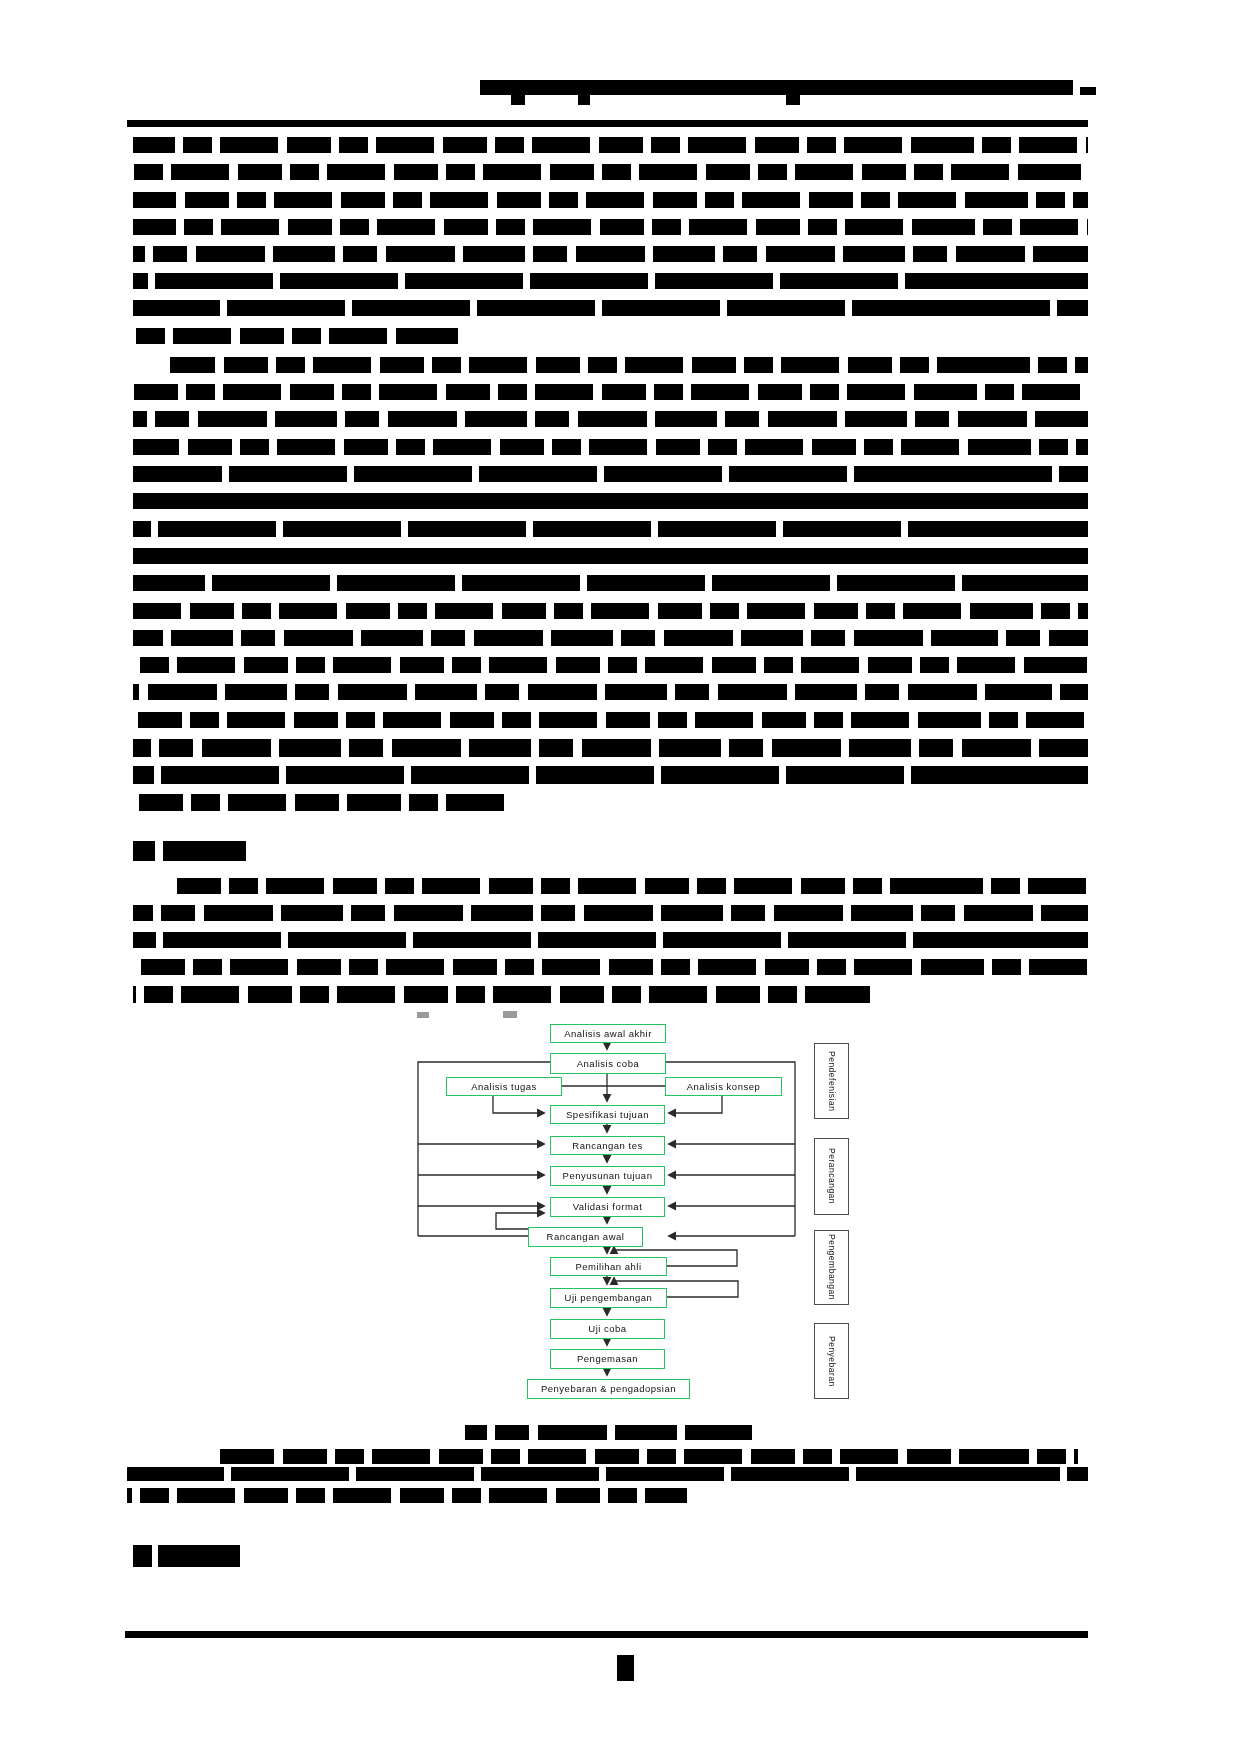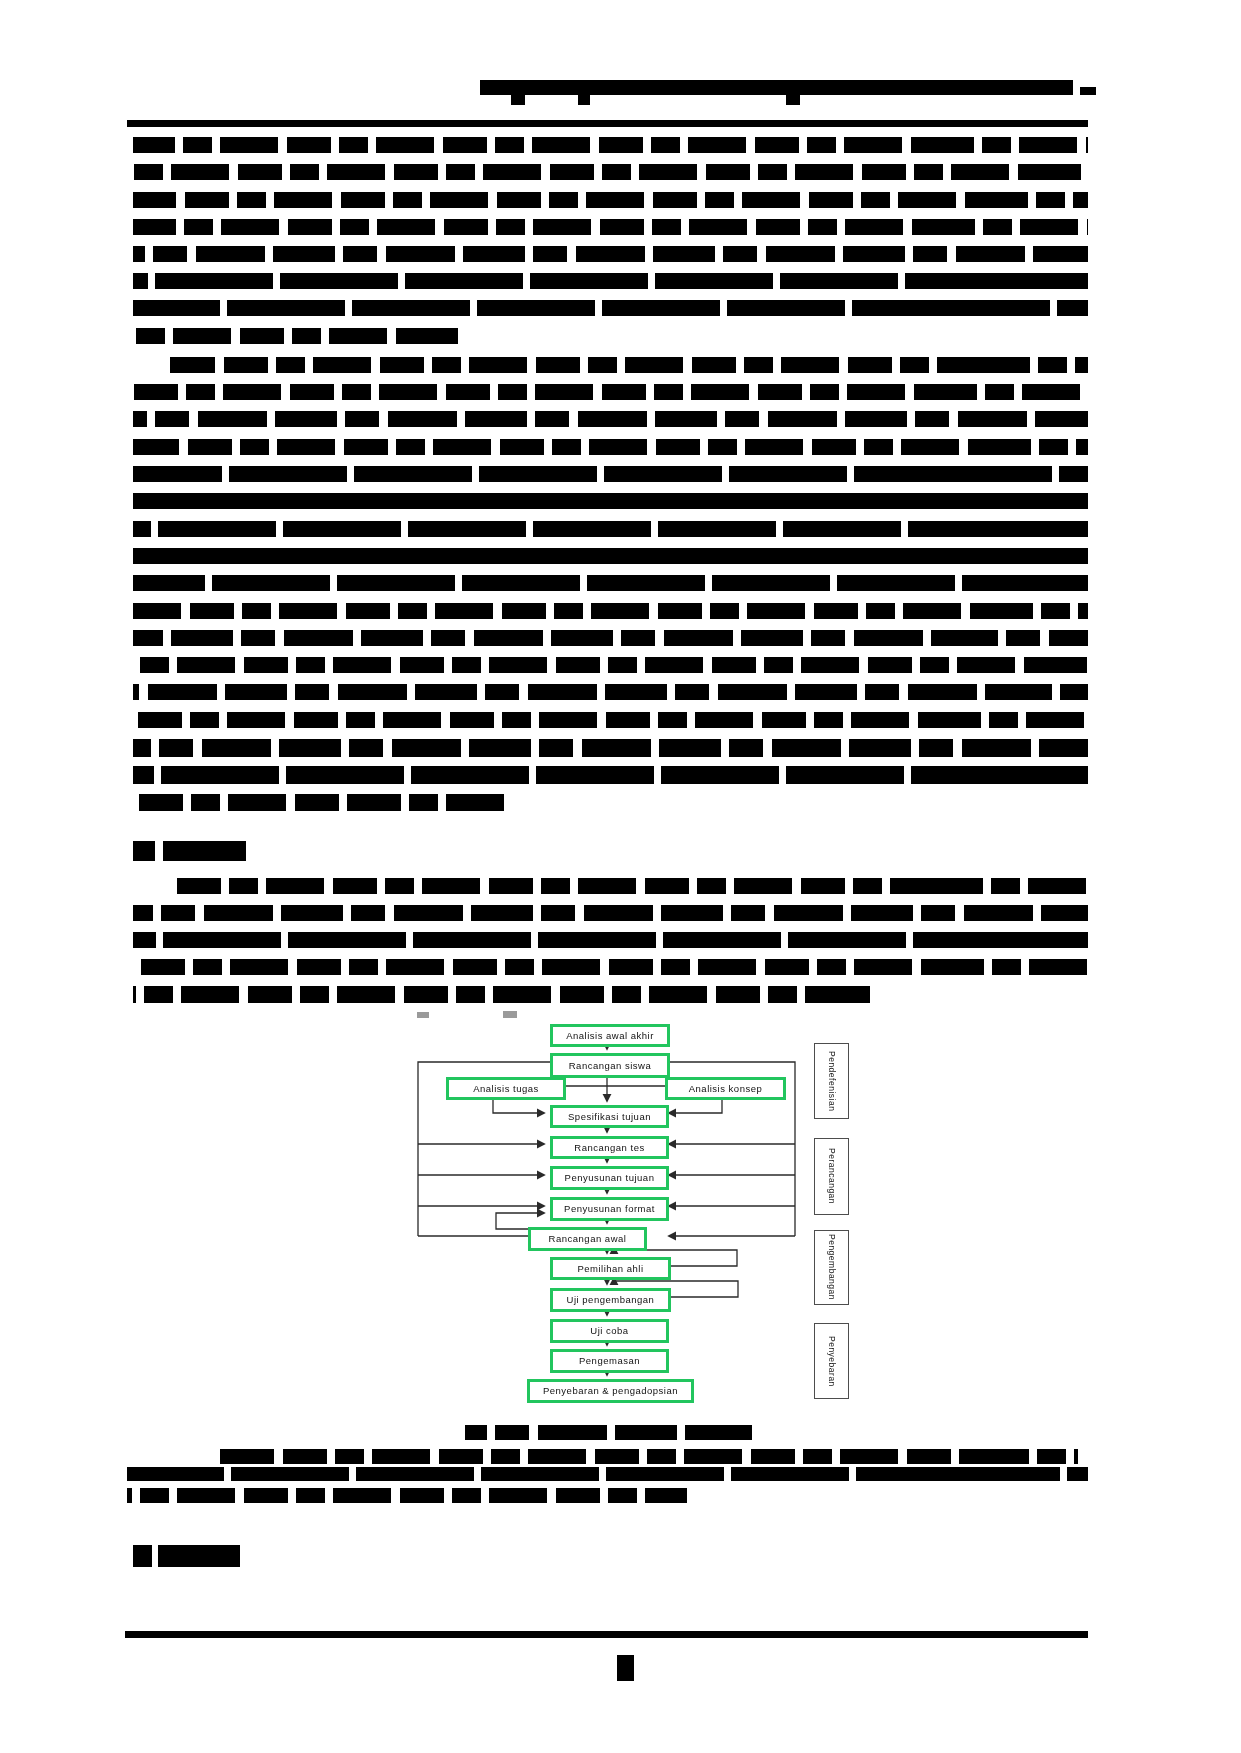--- a/index.html
+++ b/index.html
@@ -5,21 +5,21 @@
   html,body{margin:0;padding:0;background:#ffffff;}
   .page{position:relative;width:1241px;height:1753px;background:#ffffff;overflow:hidden;
         font-family:"Liberation Sans",sans-serif;}
   .rd{position:absolute;background-repeat:repeat-x;background-size:auto 100%;}
   .rd-s{background-color:#000;}
   .rd-g{background-color:#9a9a9a;}
   .rd-w{background-image:repeating-linear-gradient(90deg,#000 0 44px,transparent 44px 52px,#000 52px 81px,transparent 81px 89px,#000 89px 147px,transparent 147px 156px);}
   .rd-w2{background-image:repeating-linear-gradient(90deg,#000 0 62px,transparent 62px 70px,#000 70px 104px,transparent 104px 113px,#000 113px 182px,transparent 182px 190px);}
   .rd-d{background-image:repeating-linear-gradient(90deg,#000 0 118px,transparent 118px 125px);}
   .fc-svg{position:absolute;left:0;top:0;pointer-events:none;}
-  .fc-box{position:absolute;border:3px solid #22c55e;background:#fff;display:flex;
+  .fc-box{position:absolute;border:1px solid #22c55e;background:#fff;display:flex;
           align-items:center;justify-content:center;font-size:9.5px;color:#111;
           letter-spacing:0.5px;white-space:nowrap;line-height:1;}
   .fc-phase{position:absolute;border:1px solid #4d4d4d;background:#fff;display:flex;
             align-items:center;justify-content:center;font-size:8.5px;color:#222;
             writing-mode:vertical-rl;letter-spacing:0.5px;line-height:1;}
 </style>
 </head>
 <body>
 
 <div class="page">
@@ -114,27 +114,27 @@
 
       <polyline points="550,1229 496,1229 496,1213 544,1213" marker-end="url(#arr)"></polyline>
 
       <polyline points="665,1266 737,1266 737,1250 614,1250 614,1247" marker-end="url(#arr)"></polyline>
 
       <polyline points="665,1297 738,1297 738,1281 614,1281 614,1278" marker-end="url(#arr)"></polyline>
     </g>
   </svg>
 
   <div class="fc-box" style="left:550px;top:1024px;width:114px;height:17px">Analisis awal akhir</div>
-  <div class="fc-box" style="left:550px;top:1053px;width:114px;height:19px">Rancangan siswa</div>
+  <div class="fc-box" style="left:550px;top:1053px;width:114px;height:19px">Analisis coba</div>
   <div class="fc-box" style="left:446px;top:1077px;width:114px;height:17px">Analisis tugas</div>
   <div class="fc-box" style="left:665px;top:1077px;width:115px;height:17px">Analisis konsep</div>
   <div class="fc-box" style="left:550px;top:1105px;width:113px;height:17px">Spesifikasi tujuan</div>
   <div class="fc-box" style="left:550px;top:1136px;width:113px;height:17px">Rancangan tes</div>
   <div class="fc-box" style="left:550px;top:1166px;width:113px;height:18px">Penyusunan tujuan</div>
-  <div class="fc-box" style="left:550px;top:1197px;width:113px;height:18px">Penyusunan format</div>
+  <div class="fc-box" style="left:550px;top:1197px;width:113px;height:18px">Validasi format</div>
   <div class="fc-box" style="left:528px;top:1227px;width:113px;height:18px">Rancangan awal</div>
   <div class="fc-box" style="left:550px;top:1257px;width:115px;height:17px">Pemilihan ahli</div>
   <div class="fc-box" style="left:550px;top:1288px;width:115px;height:18px">Uji pengembangan</div>
   <div class="fc-box" style="left:550px;top:1319px;width:113px;height:18px">Uji coba</div>
   <div class="fc-box" style="left:550px;top:1349px;width:113px;height:18px">Pengemasan</div>
   <div class="fc-box" style="left:527px;top:1379px;width:161px;height:18px">Penyebaran &amp; pengadopsian</div>
 
   <div class="fc-phase" style="left:814px;top:1043px;width:33px;height:74px">Pendefenisian</div>
   <div class="fc-phase" style="left:814px;top:1138px;width:33px;height:75px">Perancangan</div>
   <div class="fc-phase" style="left:814px;top:1230px;width:33px;height:73px">Pengembangan</div>

